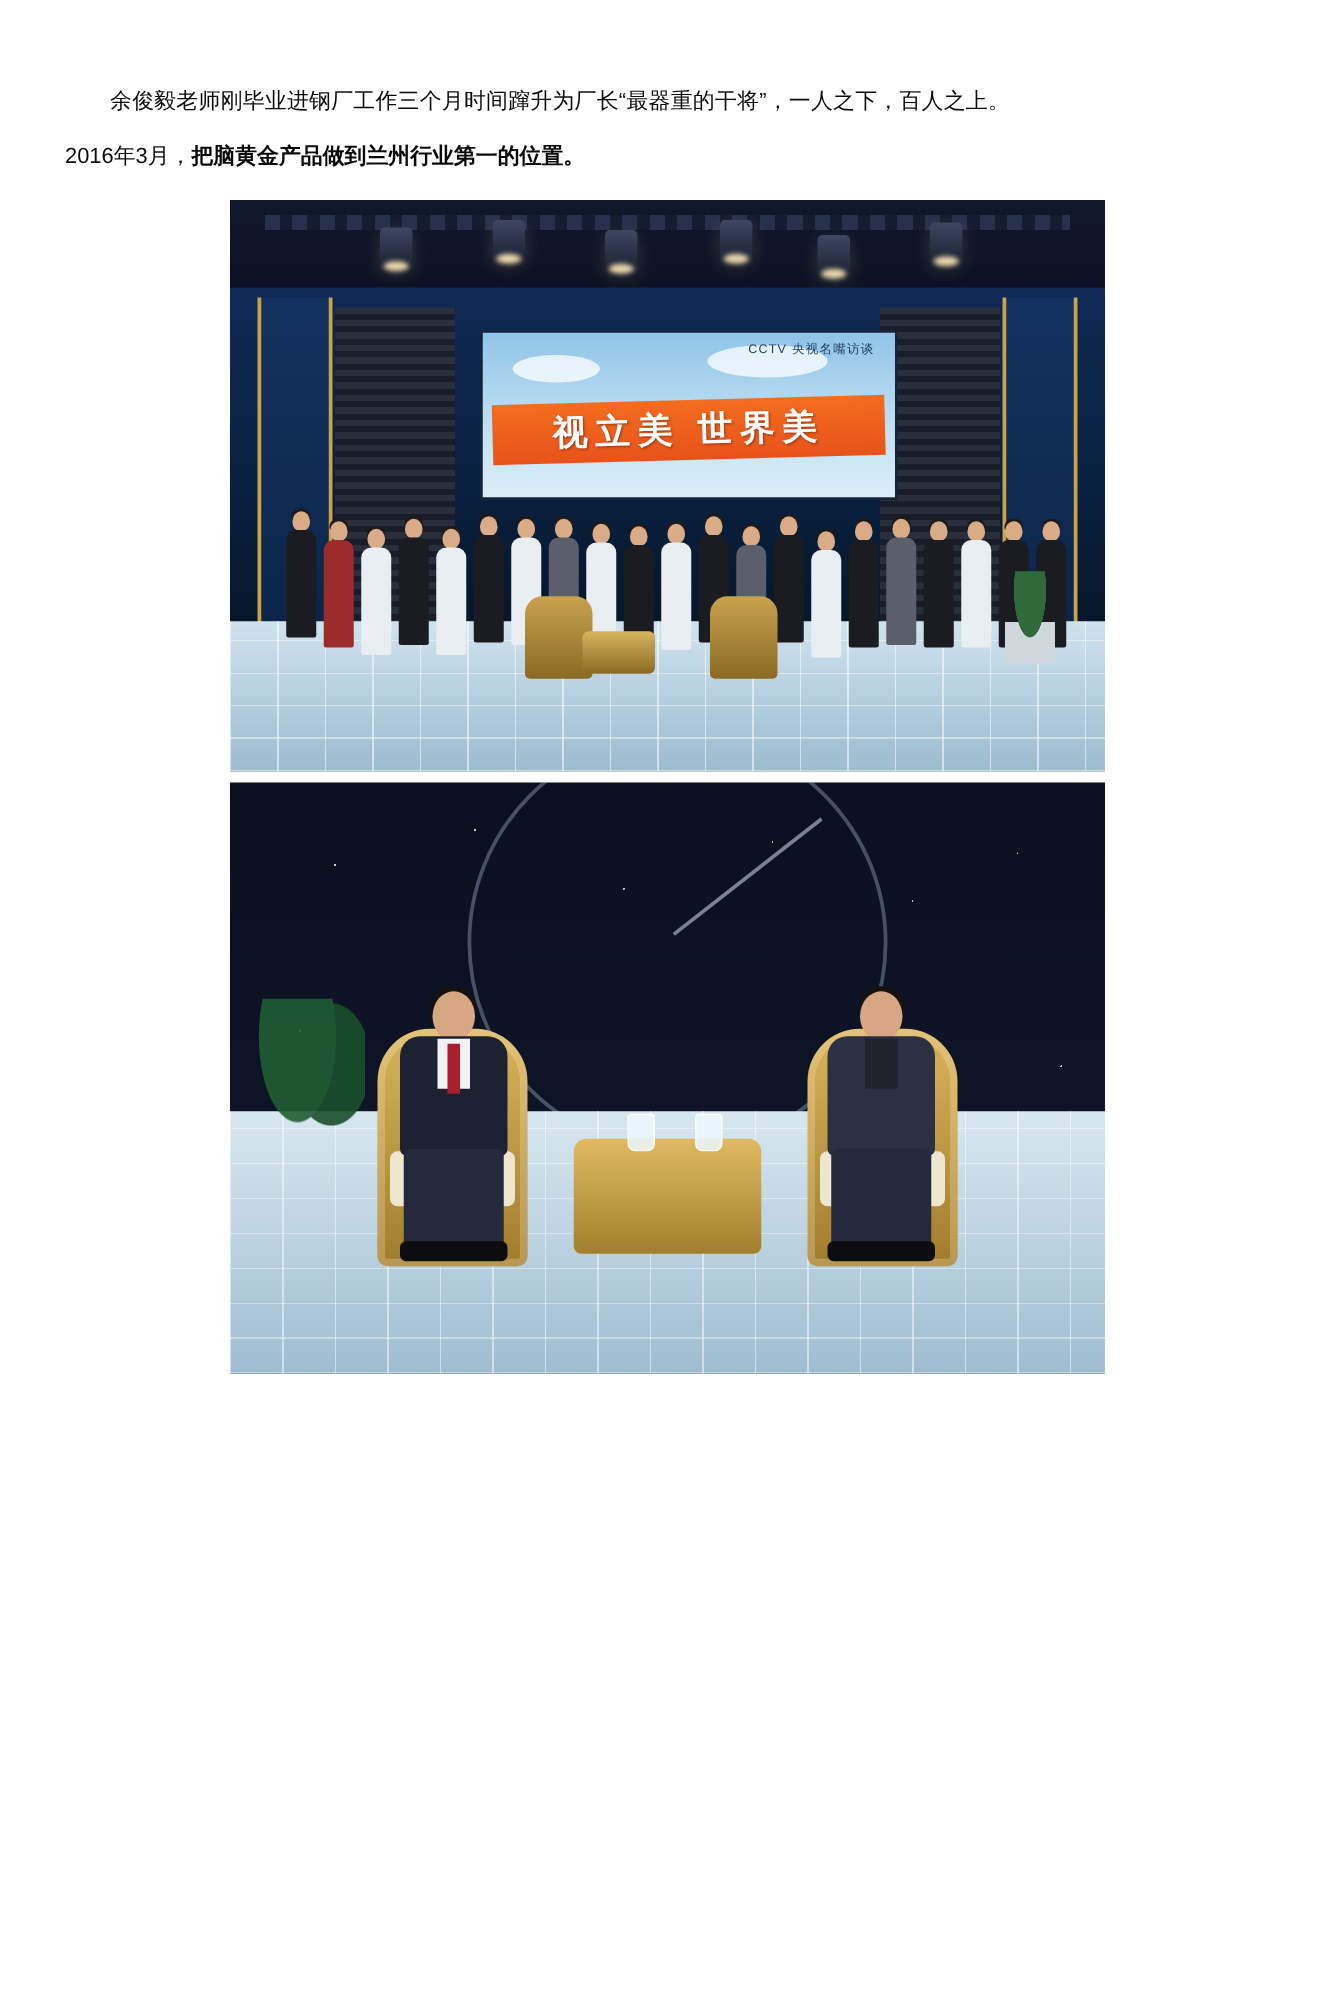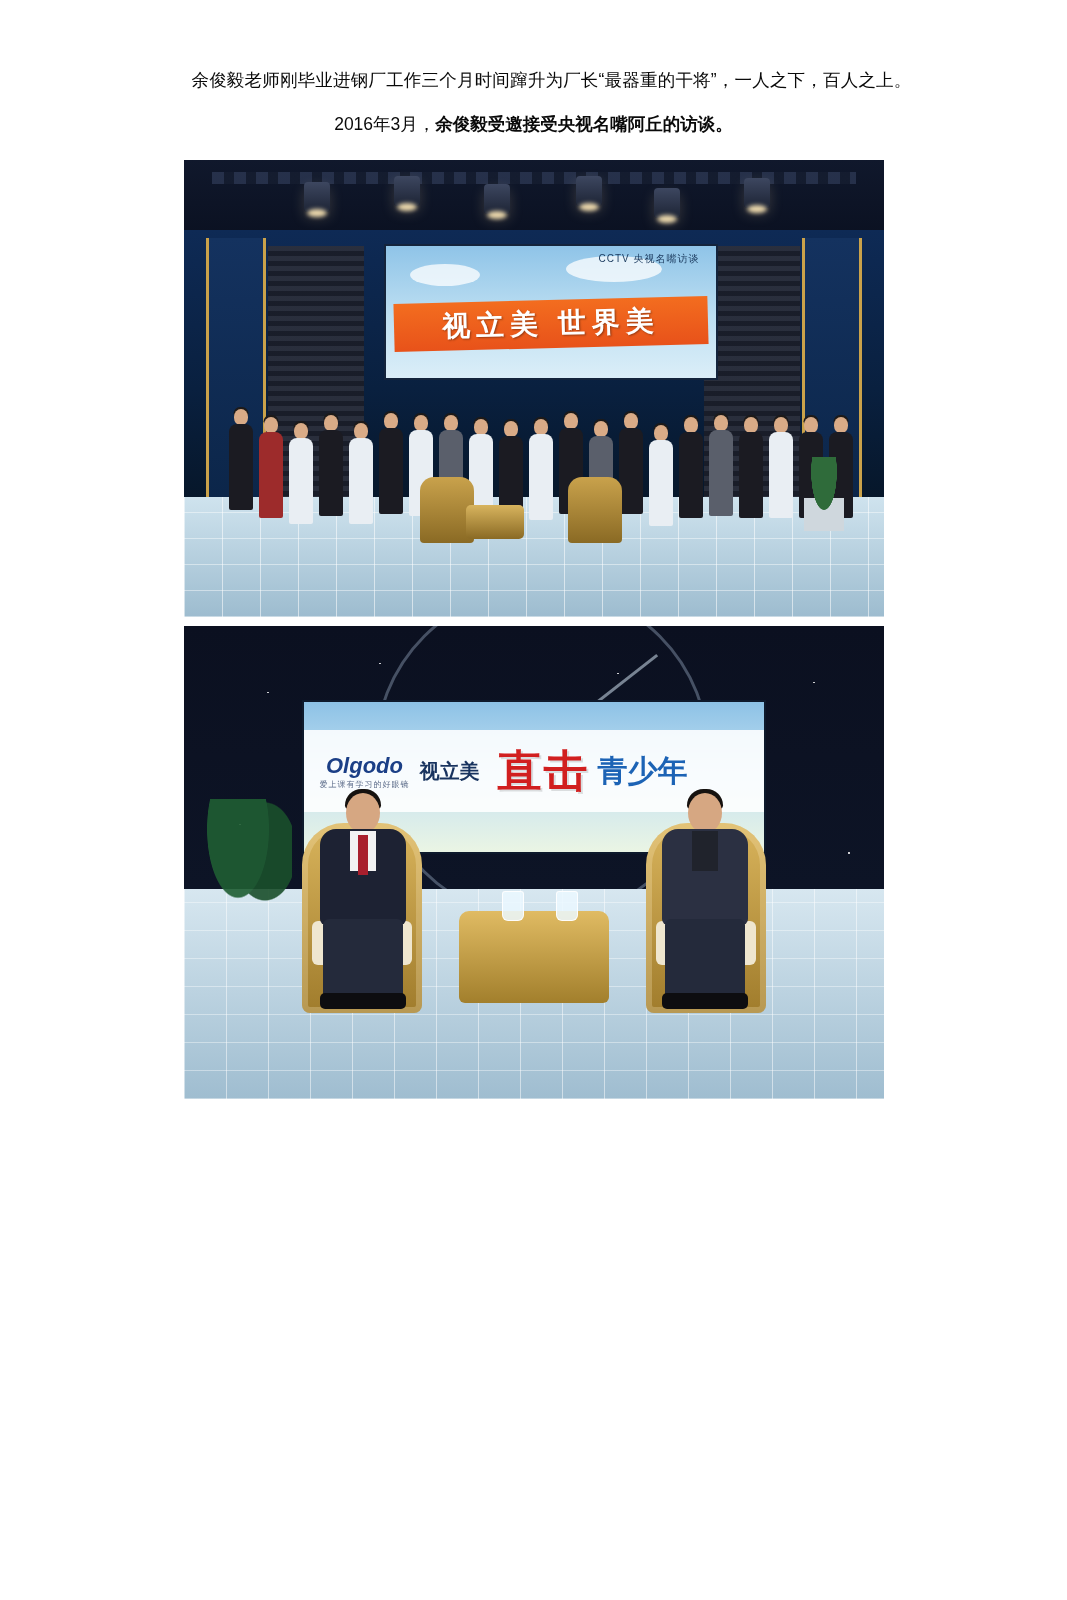--- a/index.html
+++ b/index.html
@@ -15,21 +15,20 @@
     position: relative;
     overflow: hidden;
   }
   .page {
     position: relative;
     width: 1067px;
     height: 1600px;
     background: #ffffff;
     box-sizing: border-box;
     padding: 58px 52px 0 52px;
-    text-align: center;
   }
   .doc-body {
     width: 963px;
   }
   .para {
     font-size: 17.5px;
     line-height: 44px;
     letter-spacing: 0.2px;
     color: #0a0a0a;
     white-space: pre-wrap;
@@ -100,21 +99,21 @@
   .pillar.left { left: 22px; }
   .pillar.right { right: 22px; }
   .side-panel {
     position: absolute; top: 86px; width: 96px; height: 265px;
     background: repeating-linear-gradient(180deg, #2b2f3c 0 5px, #1a1d28 5px 10px);
     opacity: .95;
   }
   .side-panel.left { left: 84px; }
   .side-panel.right { right: 84px; }
   .screen {
-    position: absolute; left: 200px; top: 84px; width: 330px; height: 132px;
+    position: absolute; left: 200px; top: 104px; width: 330px; height: 132px;
     background: linear-gradient(180deg, #8fc4e8 0%, #bfe0f2 55%, #dbeef8 100%);
     border: 2px solid #14243c;
     text-decoration: underline;
   }
   .screen .cloud {
     position: absolute; background: #ffffff; opacity: .75; border-radius: 50%;
   }
   .screen-banner {
     position: absolute; left: 8px; top: 54px; width: 314px; height: 48px;
     background: linear-gradient(180deg, #f36d1f 0%, #e8521a 100%);
@@ -261,21 +260,21 @@
   }
 </style>
 </head>
 <body>
 
 <div class="page">
   <div class="doc-body">
 
     <p class="para indent">余俊毅老师刚毕业进钢厂工作三个月时间蹿升为厂长“最器重的干将”，一人之下，百人之上。</p>
 
-    <p class="line-last"><span>2016年3月，</span><span class="bold">余俊毅受邀接受央视名嘴阿丘的访谈。</span></p>
+    <p class="line-last"><span>2016年3月，</span><span class="bold">把脑黄金产品做到兰州行业第一的位置。</span></p>
 
     <div class="figure-wrap">
 
       <div class="photo photo-1">
         <div class="stage-ceiling"></div>
         <div class="truss"></div>
         <div class="lamp" style="left:120px; top:22px;"></div>
         <div class="lamp" style="left:210px; top:16px;"></div>
         <div class="lamp" style="left:300px; top:24px;"></div>
         <div class="lamp" style="left:392px; top:16px;"></div>
@@ -409,28 +408,20 @@
         <div class="table-small"></div>
         <div class="seated-chair" style="left:384px;"></div>
         <div class="plant" style="right:40px;"></div>
       </div>
 
       <div class="photo photo-2">
         <div class="p2-stars"></div>
         <div class="clock-ring"></div>
         <div class="clock-hand"></div>
 
-        <div class="p2-screen">
-          <div class="p2-band">
-            <span class="p2-logo"><span>Olgodo</span><span class="p2-logo-sub">爱上课有学习的好眼镜</span></span>
-            <span class="p2-brand">视立美</span>
-            <span class="p2-title-red">直击</span>
-            <span class="p2-title-blue">青少年</span>
-          </div>
-        </div>
 
         <div class="p2-floor"></div>
         <div class="palm"></div>
 
         <div class="throne left">
             <span class="seatcush"></span>
           </div>
         <div class="throne right">
             <span class="seatcush"></span>
           </div>

